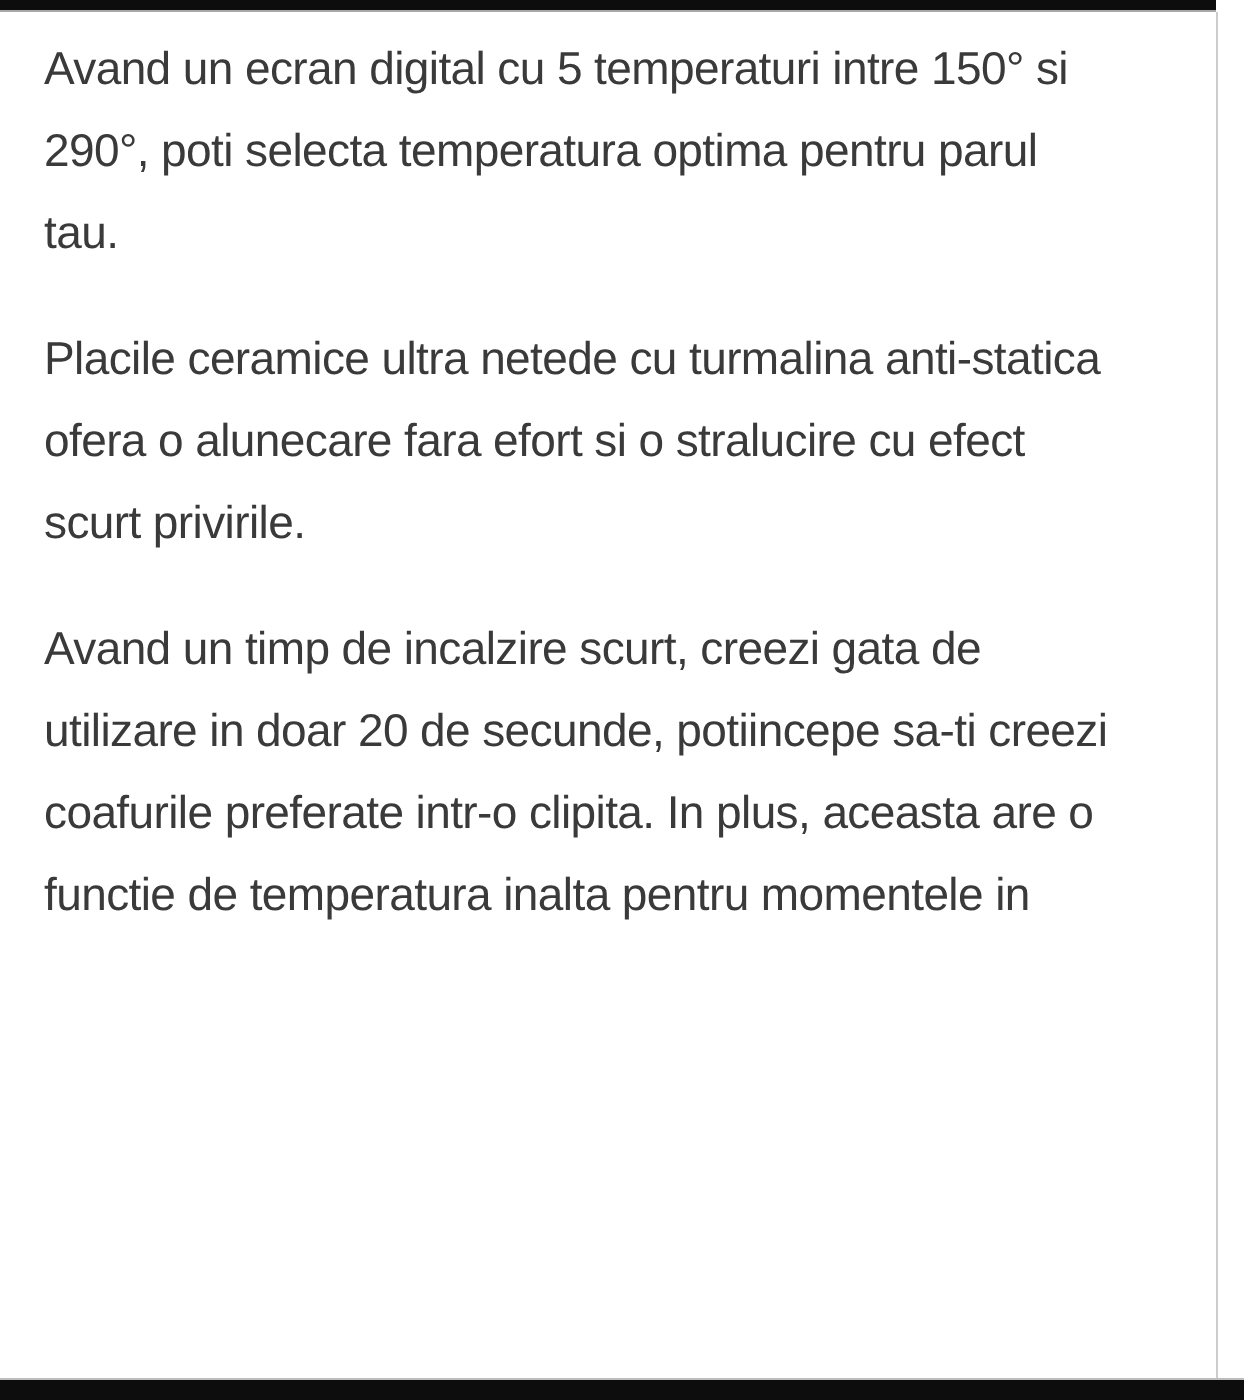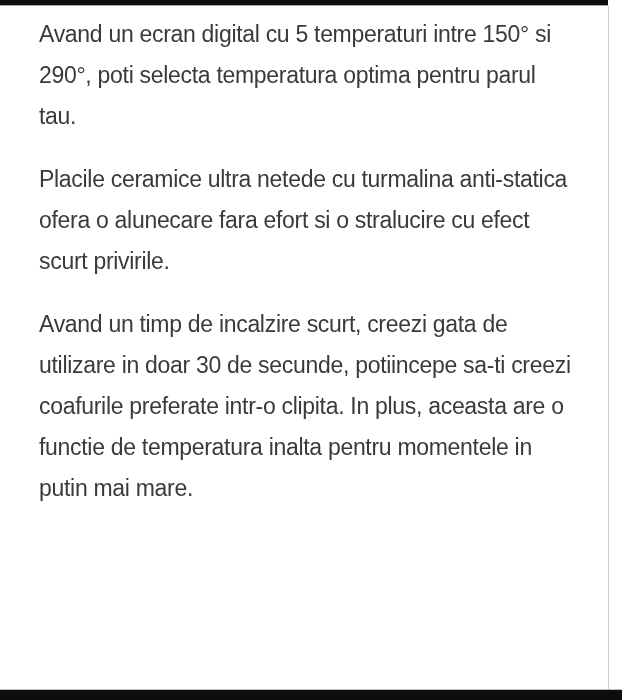--- a/index.html
+++ b/index.html
@@ -55,21 +55,20 @@
     line-height: 41px;
     letter-spacing: -0.3px;
   }
   .content p {
     margin: 0 0 22px 0;
     padding: 0;
   }
   .line {
     display: block;
     white-space: nowrap;
-    margin-left: 17px;
   }
 </style>
 </head>
 <body>
 
 <div class="screen">
 
   <div class="top-bar"></div>
 
   <div class="right-divider"></div>
@@ -83,23 +82,22 @@
     </p>
 
     <p>
       <span class="line">Placile ceramice ultra netede cu turmalina anti-statica</span>
       <span class="line">ofera o alunecare fara efort si o stralucire cu efect</span>
       <span class="line">scurt privirile.</span>
     </p>
 
     <p>
       <span class="line">Avand un timp de incalzire scurt, creezi gata de</span>
-      <span class="line">utilizare in doar 30 de secunde, potiincepe sa-ti creezi</span>
+      <span class="line">utilizare in doar 20 de secunde, potiincepe sa-ti creezi</span>
       <span class="line">coafurile preferate intr-o clipita. In plus, aceasta are o</span>
       <span class="line">functie de temperatura inalta pentru momentele in</span>
-      <span class="line">putin mai mare.</span>
     </p>
 
   </main>
 
   <div class="bottom-bar"></div>
 
 </div>
 
 </body></html>

